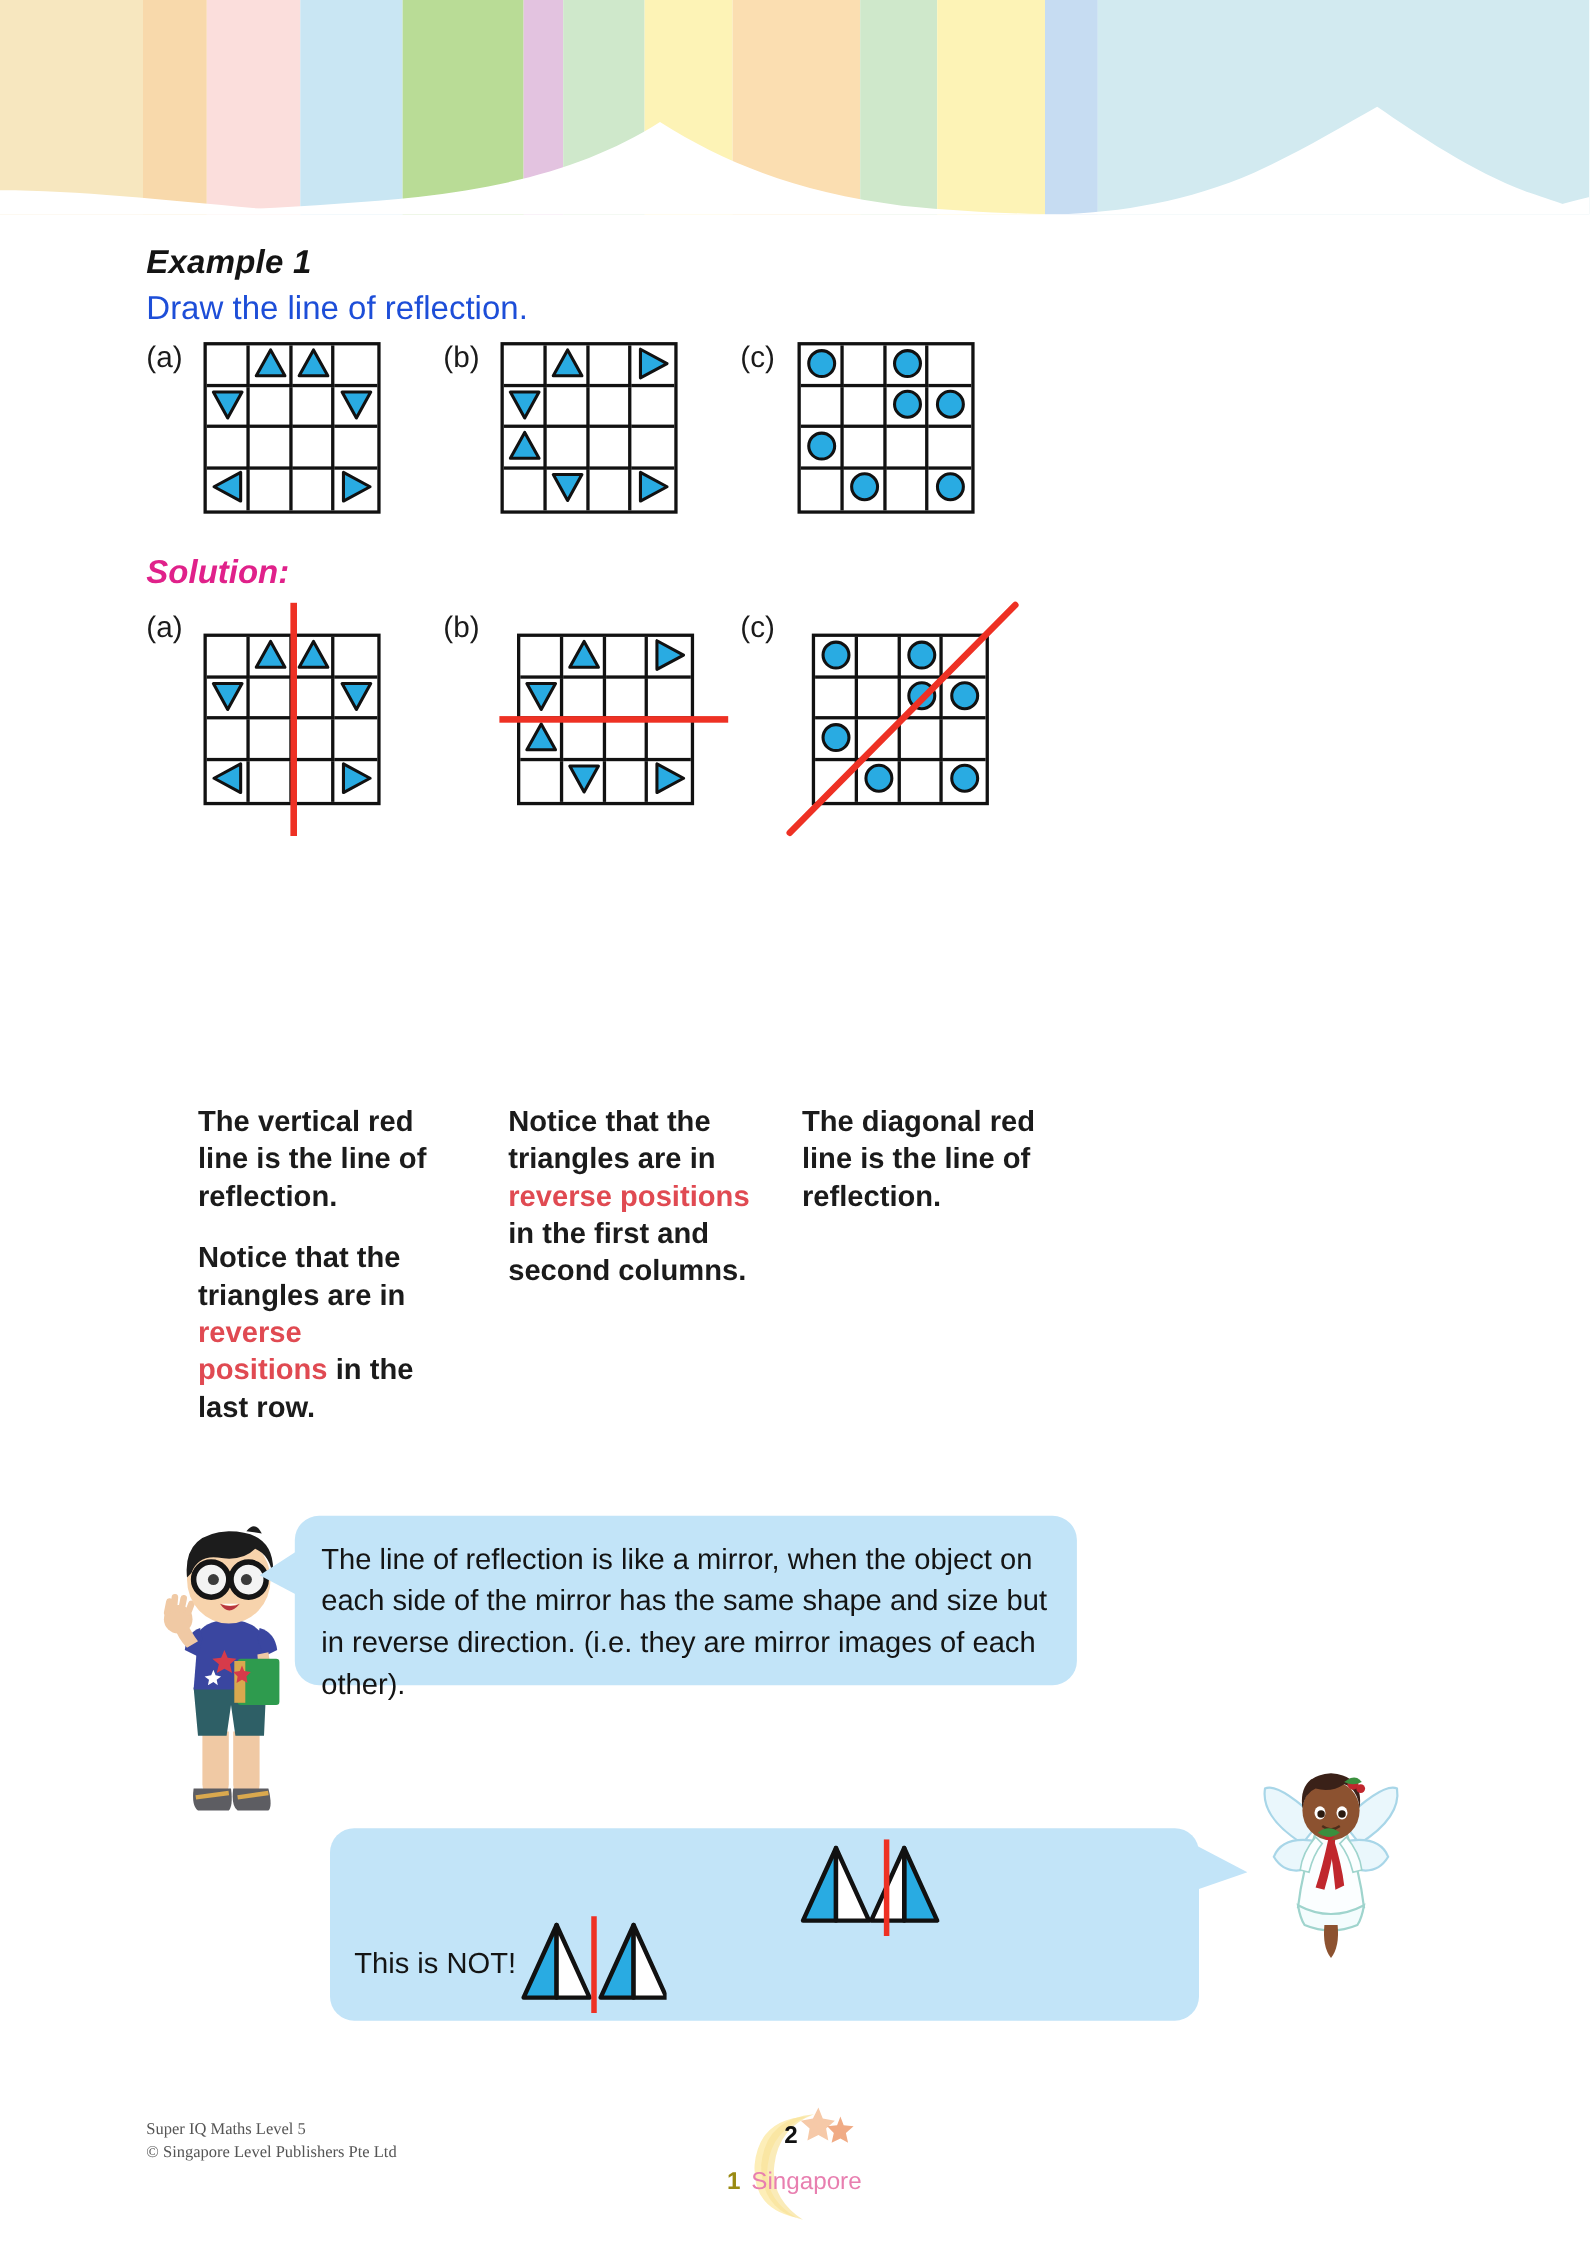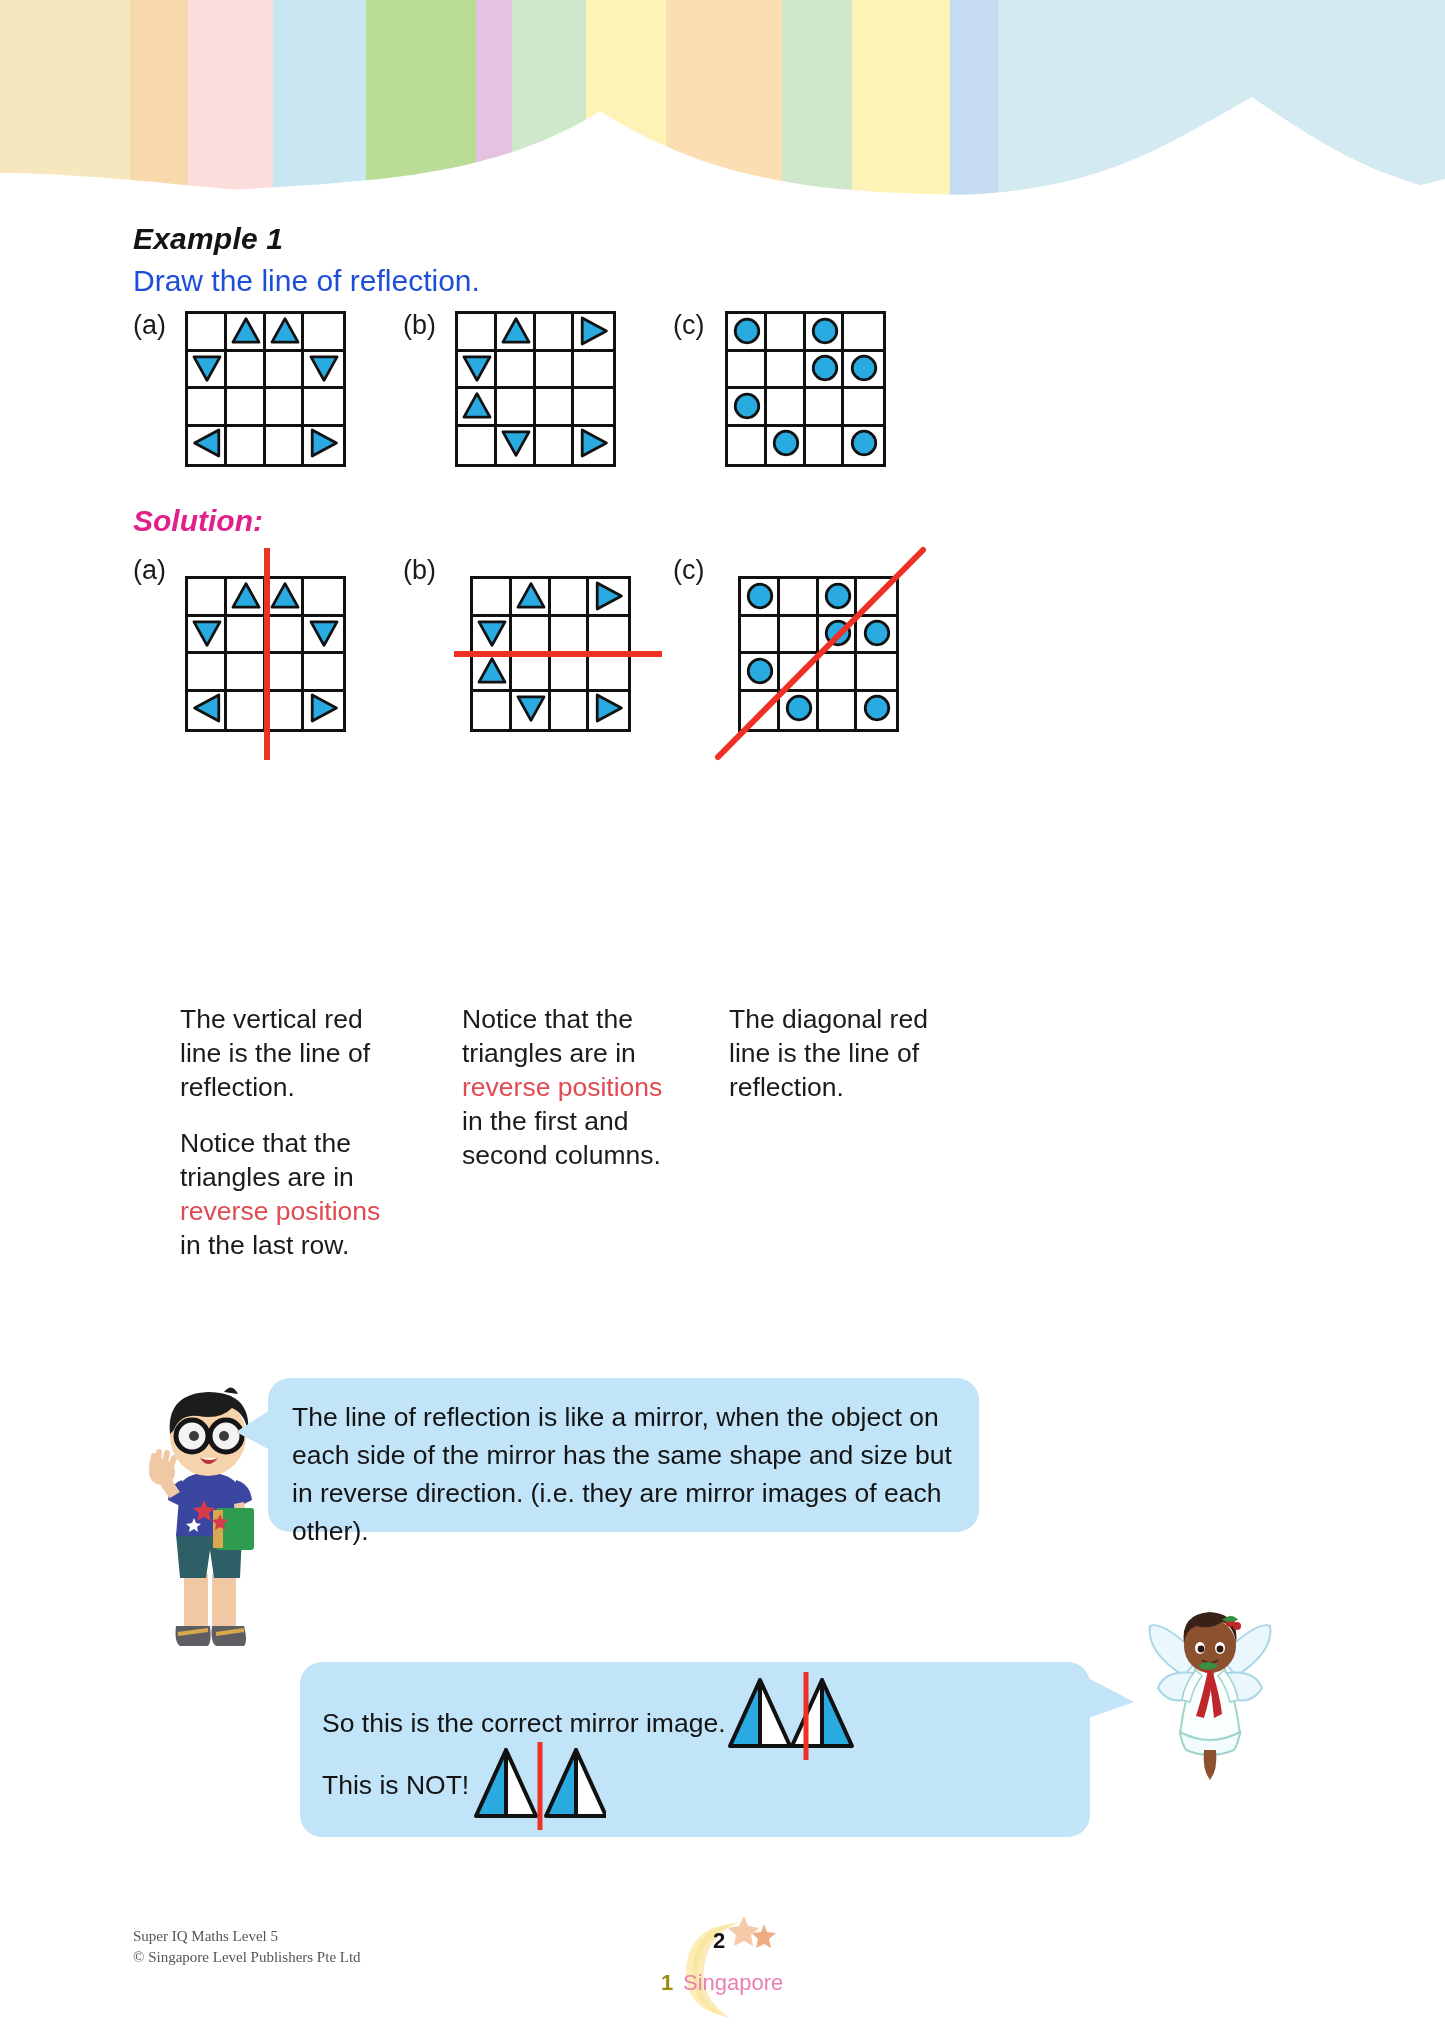--- a/index.html
+++ b/index.html
@@ -38,21 +38,21 @@
   .grid .cell.lastr{border-bottom:none;}
   .shape{position:absolute;left:50%;top:50%;transform:translate(-50%,-50%);}
 
   .redline{position:absolute;background:#ee3124;}
   .reddiag{position:absolute;}
 
   
   .explain{
     position:absolute;font-size:26.5px;line-height:34px;color:#1b1b1b;
   }
-  .explain p{margin:0 0 22px 0;}
+  .explain p{margin:0 0 22px 0;font-weight:bold;}
   .explain .hl{color:#e04a52;}
 
   
   .bubble{
     position:absolute;background:#c2e4f8;border-radius:22px;
     color:#141414;
   }
   .bubble-text{font-size:26.5px;line-height:38px;}
 
   
@@ -440,21 +440,20 @@
   <path d="M58,62 Q68,54 78,62 Q68,70 58,62 Z" fill="#3a8f3e"></path>
 
   <path d="M64,146 Q62,166 70,176 Q78,166 76,146 Z" fill="#8c5230"></path>
 </svg>
 
 <div class="bubble" style="left:300px;top:1662px;width:790px;height:175px;">
   <svg style="position:absolute;right:-44px;top:10px;width:46px;height:58px;" viewBox="0 0 46 58">
     <path d="M0,6 L46,30 L0,46 Z" fill="#c2e4f8"></path>
   </svg>
 
-  <div class="bubble-text" style="position:absolute;left:22px;top:42px;">So this is the correct mirror image.</div>
   <div class="bubble-text" style="position:absolute;left:22px;top:104px;">This is NOT!</div>
 
   <svg style="position:absolute;left:422px;top:10px;width:138px;height:88px;" viewBox="0 0 138 88">
     <path d="M8,74 L38,8 L38,74 Z" fill="#29abe2" stroke="#111" stroke-width="4" stroke-linejoin="round"></path>
     <path d="M38,8 L68,74 L38,74 Z" fill="#ffffff" stroke="#111" stroke-width="4" stroke-linejoin="round"></path>
     <path d="M100,8 L130,74 L100,74 Z" fill="#29abe2" stroke="#111" stroke-width="4" stroke-linejoin="round"></path>
     <path d="M70,74 L100,8 L100,74 Z" fill="#ffffff" stroke="#111" stroke-width="4" stroke-linejoin="round"></path>
     <line x1="84" y1="0" x2="84" y2="88" stroke="#ee3124" stroke-width="5"></line>
   </svg>
 

